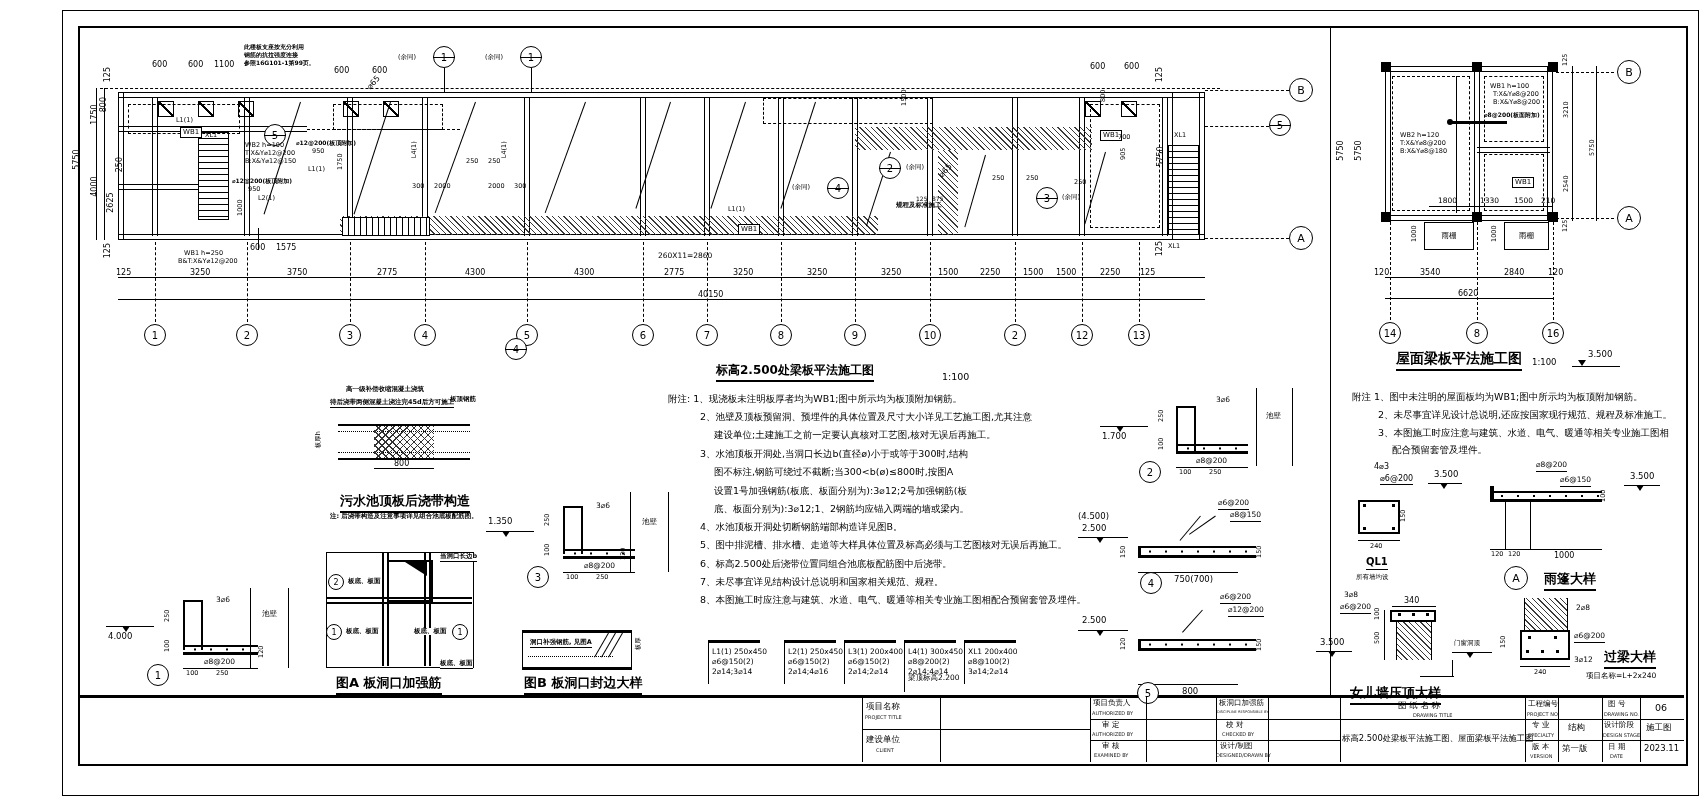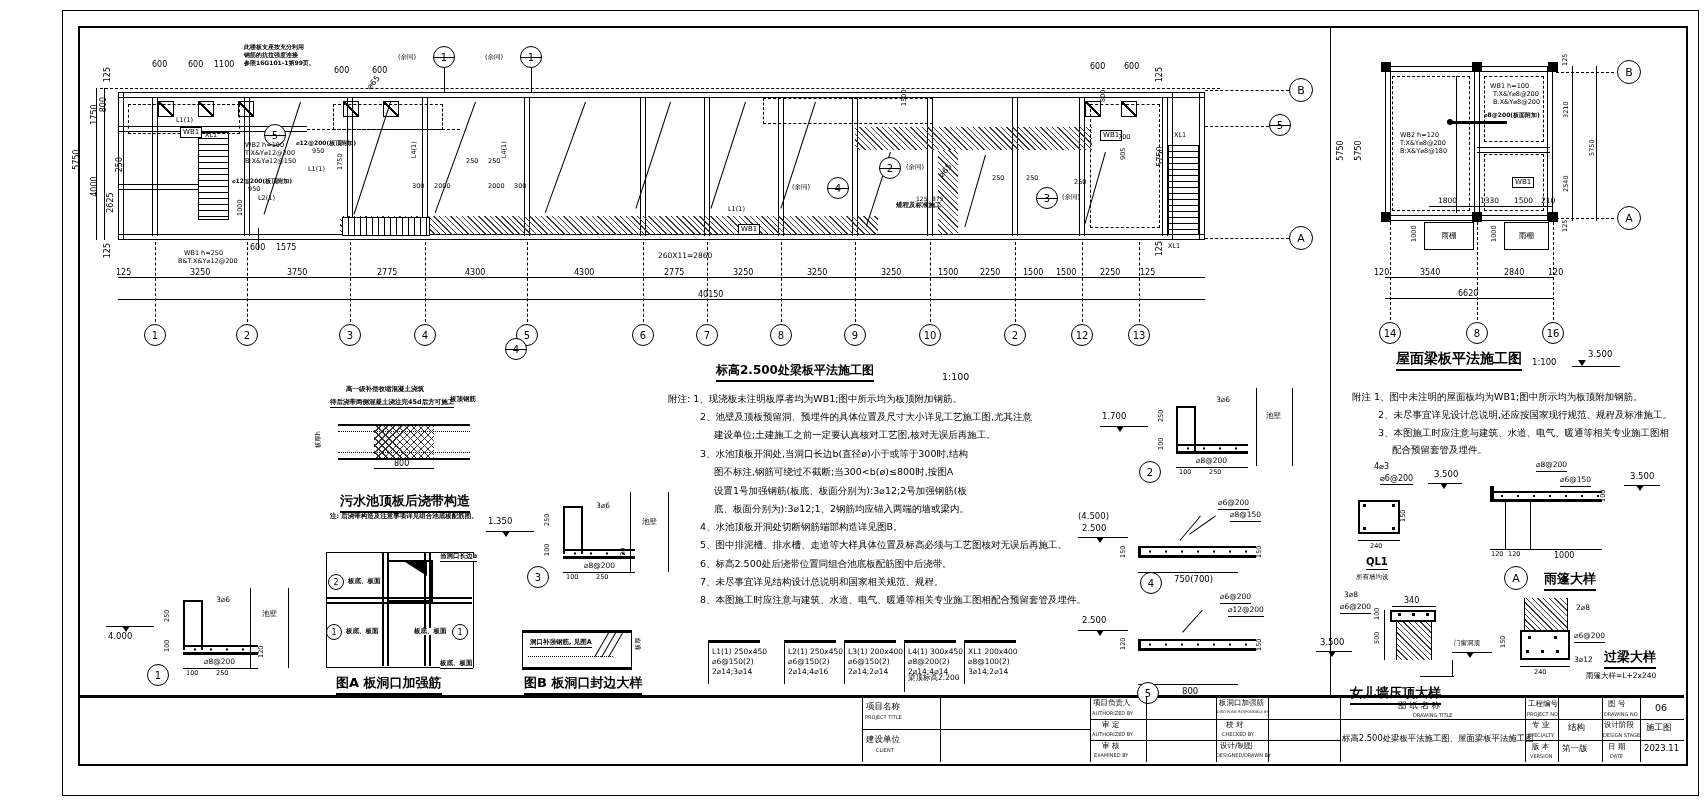--- a/index.html
+++ b/index.html
@@ -417,21 +417,21 @@
 
 <div style="position:absolute;left:522px;top:630px;width:108px;height:34px;border:1px solid #000;border-top:3px solid #000;border-bottom:3px solid #000"></div>
 <span class="t t7 bold u" style="left:530px;top:639px">洞口补强钢筋, 见图A</span>
 <div class="diag" style="left:608px;top:633px;height:28px;transform:rotate(30deg)"></div>
 <div class="diag" style="left:615px;top:633px;height:28px;transform:rotate(30deg)"></div>
 <div class="diag" style="left:622px;top:633px;height:28px;transform:rotate(30deg)"></div>
 <div class="hd" style="left:528px;top:656px;width:85px;border-top-style:dotted"></div>
 <span class="t rt t7" style="left:632px;top:640px">板厚</span>
 <span class="T" style="left:524px;top:674px">图B 板洞口封边大样</span>
 
-<span class="t t85" style="left:1102px;top:412px">1.700</span>
+<span class="t t85" style="left:1102px;top:432px">1.700</span>
 <div class="hl" style="left:1100px;top:426px;width:48px"></div>
 <div class="tri" style="left:1116px;top:426px"></div>
 <div style="position:absolute;left:1176px;top:406px;width:16px;height:44px;border:2px solid #000;border-bottom:none"></div>
 <div class="slab" style="left:1176px;top:444px;width:72px;height:10px"></div>
 <span class="t t75" style="left:1216px;top:396px">3⌀6</span>
 <span class="t rt t7" style="left:1156px;top:412px">250</span>
 <span class="t rt t7" style="left:1156px;top:440px">100</span>
 <div class="vl" style="left:1256px;top:388px;height:78px"></div>
 <div class="vl" style="left:1292px;top:388px;height:78px"></div>
 <span class="t t75" style="left:1266px;top:412px;background:#fff">池壁</span>
@@ -625,21 +625,21 @@
 <span class="t t75" style="left:1576px;top:604px">2⌀8</span>
 <span class="t t75 u" style="left:1574px;top:632px">⌀6@200</span>
 <span class="t t75" style="left:1574px;top:656px">3⌀12</span>
 <span class="t t7" style="left:1454px;top:640px">门窗洞顶</span>
 <div class="hl" style="left:1452px;top:652px;width:40px"></div>
 <div class="tri" style="left:1466px;top:652px"></div>
 <span class="t rt t7" style="left:1498px;top:638px">150</span>
 <div class="hl" style="left:1520px;top:666px;width:50px"></div>
 <span class="t t7" style="left:1534px;top:669px">240</span>
 <span class="T" style="left:1604px;top:648px">过梁大样</span>
-<span class="t t75" style="left:1586px;top:672px">雨篷大样=L+2x240</span>
+<span class="t t75" style="left:1586px;top:672px">项目名称=L+2x240</span>
 
 <div class="vl" style="left:862px;top:697px;height:65px"></div>
 <div class="vl" style="left:940px;top:697px;height:65px"></div>
 <div class="vl" style="left:1090px;top:697px;height:65px"></div>
 <div class="vl" style="left:1146px;top:697px;height:65px"></div>
 <div class="vl" style="left:1216px;top:697px;height:65px"></div>
 <div class="vl" style="left:1268px;top:697px;height:65px"></div>
 <div class="vl" style="left:1340px;top:697px;height:65px"></div>
 <div class="vl" style="left:1525px;top:697px;height:65px"></div>
 <div class="vl" style="left:1558px;top:697px;height:65px"></div>

